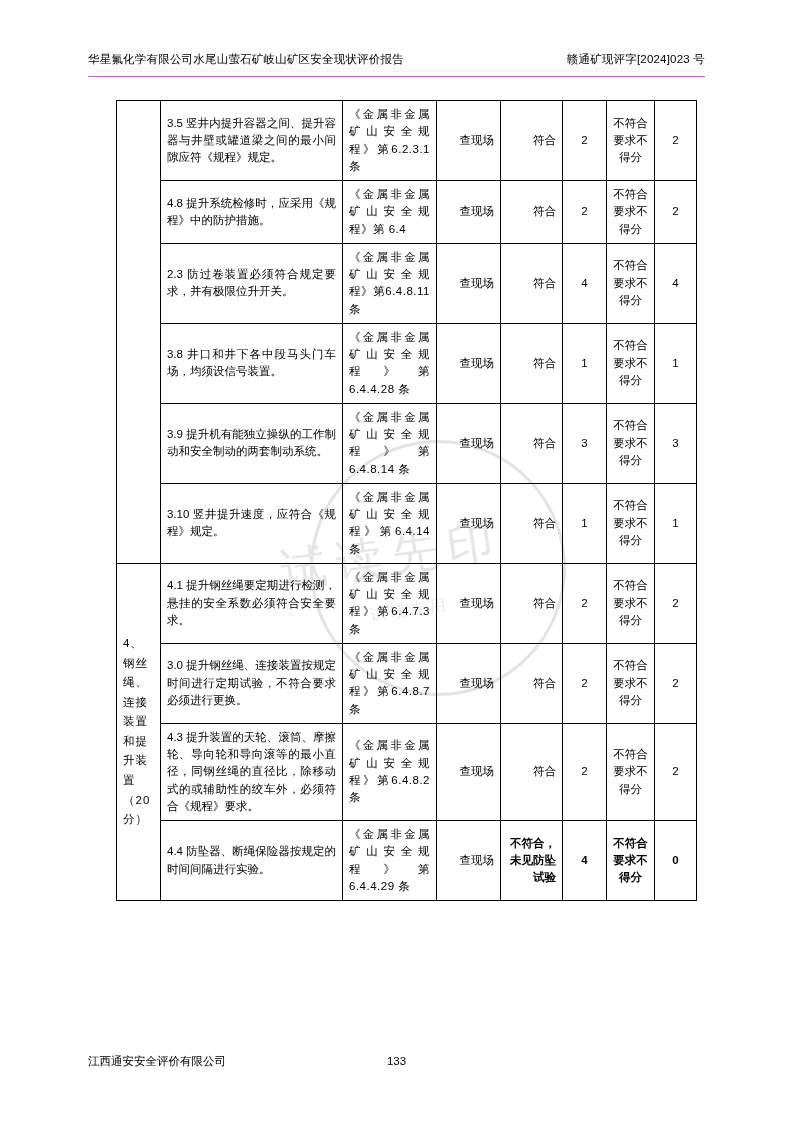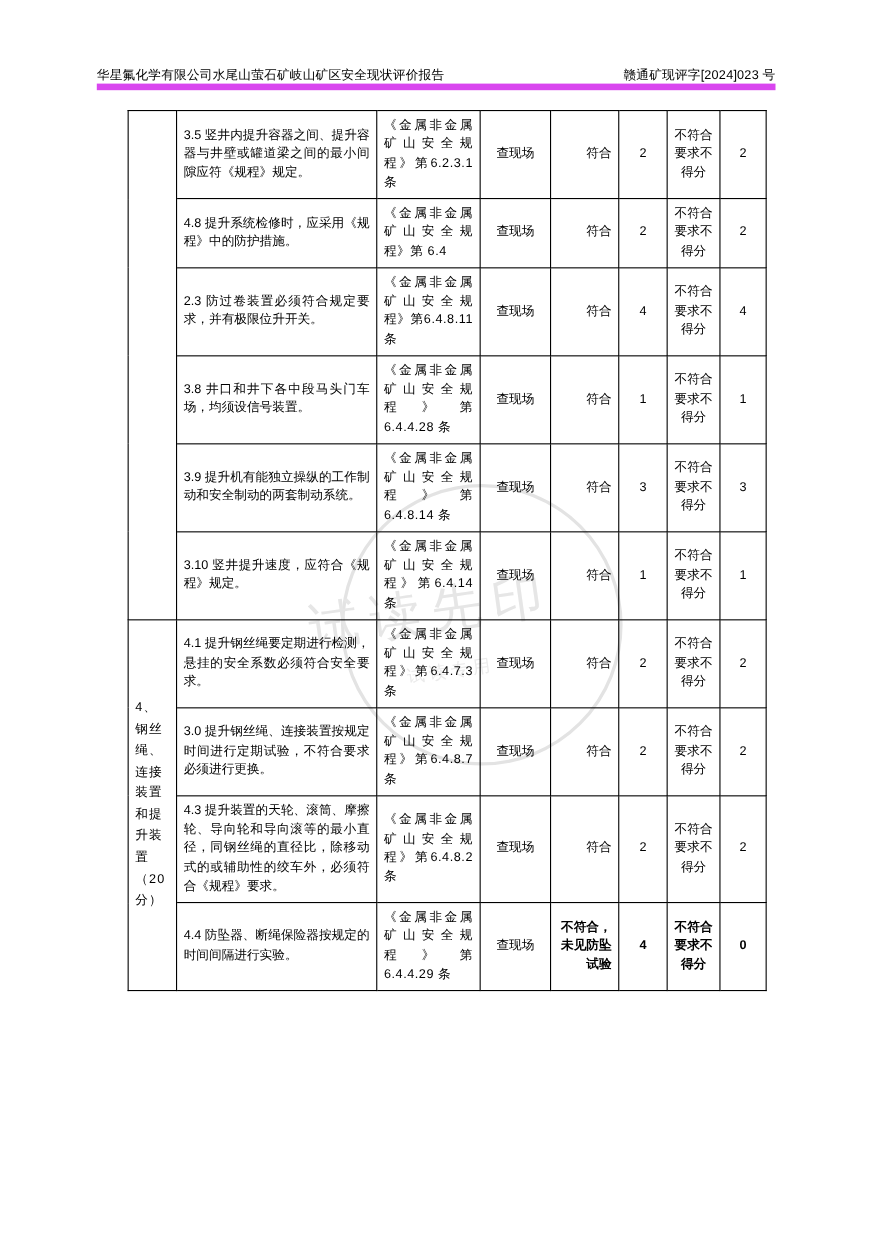--- a/index.html
+++ b/index.html
@@ -19,23 +19,23 @@
     overflow: hidden;
     box-sizing: border-box;
   }
   
   .header {
     position: absolute;
     top: 52px;
     left: 88px;
     right: 88px;
     height: 24px;
-    border-bottom: 6px solid #d946ef;
+    border-bottom: 1px solid #d946ef;
     display: flex;
-    align-items: flex-end;
+    align-items: flex-start;
     justify-content: space-between;
     font-size: 11.5px;
     color: #000;
     letter-spacing: 0.2px;
   }
   .header .left { white-space: nowrap; }
   .header .right { white-space: nowrap; }
 
   
   .footer {
@@ -133,21 +133,21 @@
     padding: 6px 8px;
   }
   td.basis {
     width: 94px;
     text-align: justify;
     padding: 6px 7px;
     letter-spacing: 0.5px;
   }
   td.method {
     width: 64px;
-    text-align: center;
+    text-align: right;
   }
   td.result {
     width: 62px;
     text-align: right;
   }
   td.score {
     width: 44px;
     text-align: center;
   }
   td.standard {
@@ -287,14 +287,18 @@
           <td class="result red">不符合，未见防坠试验</td>
           <td class="score red">4</td>
           <td class="standard red">不符合要求不得分</td>
           <td class="final red">0</td>
         </tr>
 
       </tbody>
     </table>
   </div>
 
+  <div class="footer">
+    <span class="f-left">江西通安安全评价有限公司</span>
+    <span class="f-center">133</span>
+  </div>
 
 </div>
 
 </body></html>

